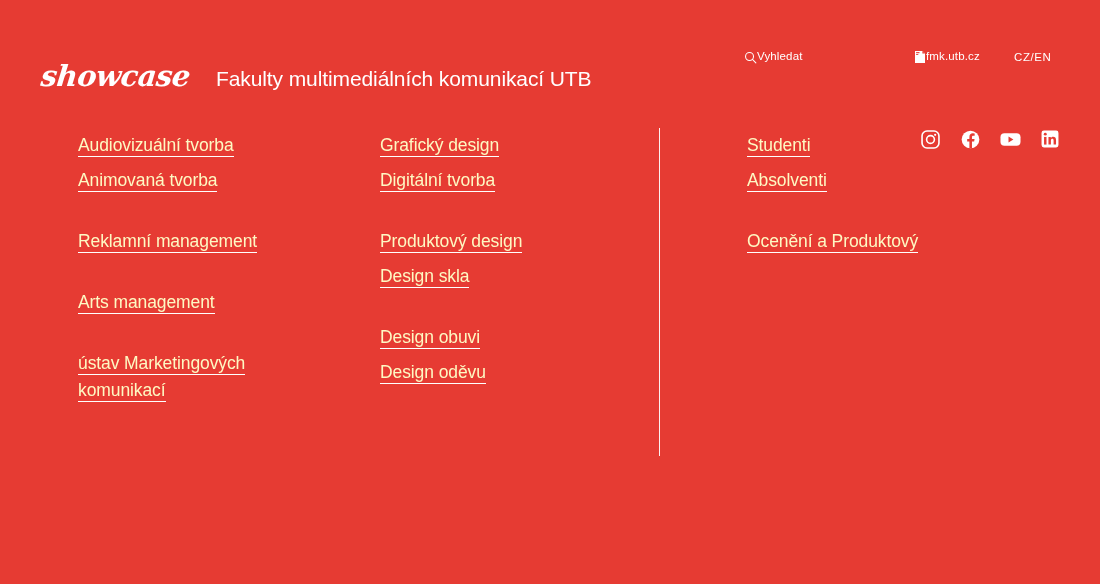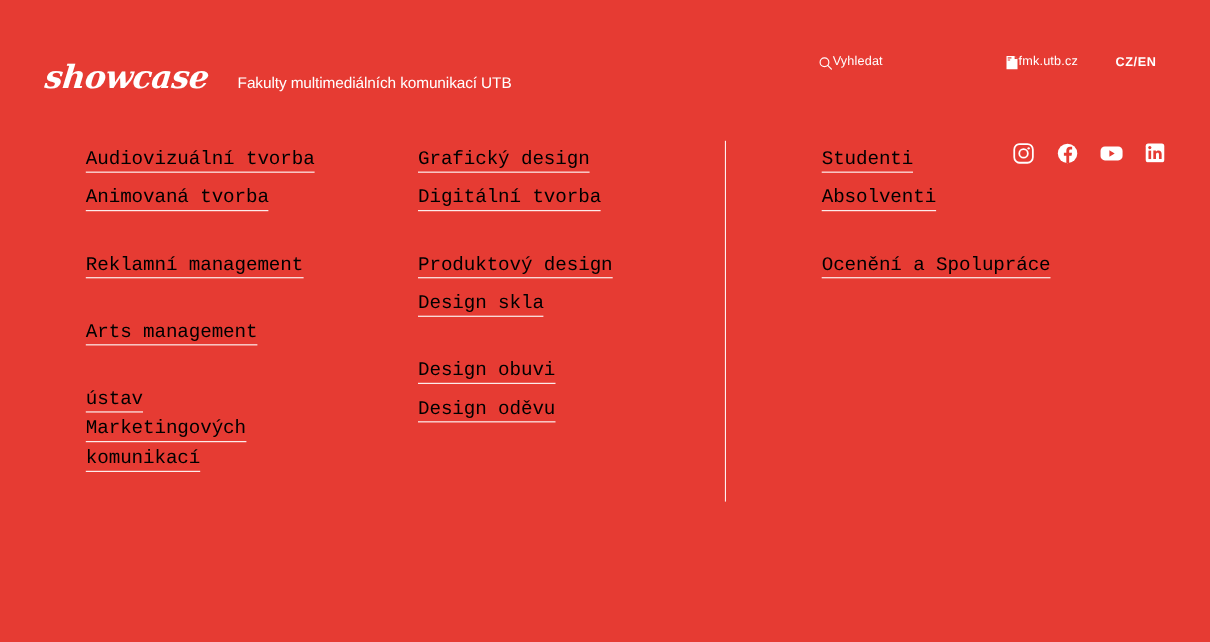--- a/index.html
+++ b/index.html
@@ -47,21 +47,21 @@
     letter-spacing: -0.5px;
     color: #ffffff;
     line-height: 1;
     transform: skewX(-6deg);
     display: inline-block;
     width: 151px;
   }
   .brand-title {
     margin-left: 24px;
     font-family: "Liberation Sans", sans-serif;
-    font-size: 14px;
+    font-size: 21px;
     font-weight: 400;
     letter-spacing: -0.1px;
     color: #ffffff;
     line-height: 1;
     white-space: nowrap;
     margin-top: 32px;
   }
 
   .header-tools {
     position: absolute;
@@ -82,21 +82,21 @@
     font-size: 11.5px;
     letter-spacing: 0.15px;
     color: #ffffff;
     white-space: nowrap;
   }
   .tool-search { width: 170px; }
   .tool-link   { width: 100px; }
   .tool-lang {
     font-size: 11.5px;
     letter-spacing: 0.6px;
-    font-weight: 700;
+    font-weight: 400;
     color: #ffffff;
     cursor: pointer;
     white-space: nowrap;
   }
   .ico { display: inline-flex; align-items: center; justify-content: center; }
 
   
   .menu {
     position: absolute;
     top: 132px;
@@ -113,28 +113,27 @@
   .col-3 { left: 747px; width: 260px; }
 
   .group { margin-bottom: 34px; }
   .group:last-child { margin-bottom: 0; }
 
   .menu-link {
     display: block;
     font-size: 17.5px;
     font-weight: 400;
     line-height: 27px;
-    color: #000000;
+    color: #fef9c3;
     text-decoration: none;
     letter-spacing: -0.1px;
     margin-bottom: 8px;
     cursor: pointer;
     width: max-content;
     max-width: 100%;
-    font-family: Liberation Mono, monospace;
   }
   .menu-link:last-child { margin-bottom: 0; }
   .menu-link .txt {
     border-bottom: 1px solid #ffffff;
     padding-bottom: 1px;
     display: inline;
     box-decoration-break: clone;
     -webkit-box-decoration-break: clone;
   }
   .menu-link.wrap { max-width: 200px; }
@@ -269,21 +268,21 @@
       <div class="group">
         <a class="menu-link">
           <span class="txt">Studenti</span>
         </a>
         <a class="menu-link">
           <span class="txt">Absolventi</span>
         </a>
       </div>
       <div class="group">
         <a class="menu-link">
-          <span class="txt">Ocenění a Spolupráce</span>
+          <span class="txt">Ocenění a Produktový</span>
         </a>
       </div>
     </div>
   </div>
 
   <div class="social">
 
     <a>
       <span class="ico">
         <svg width="19" height="19" viewBox="0 0 20 20" fill="none">

